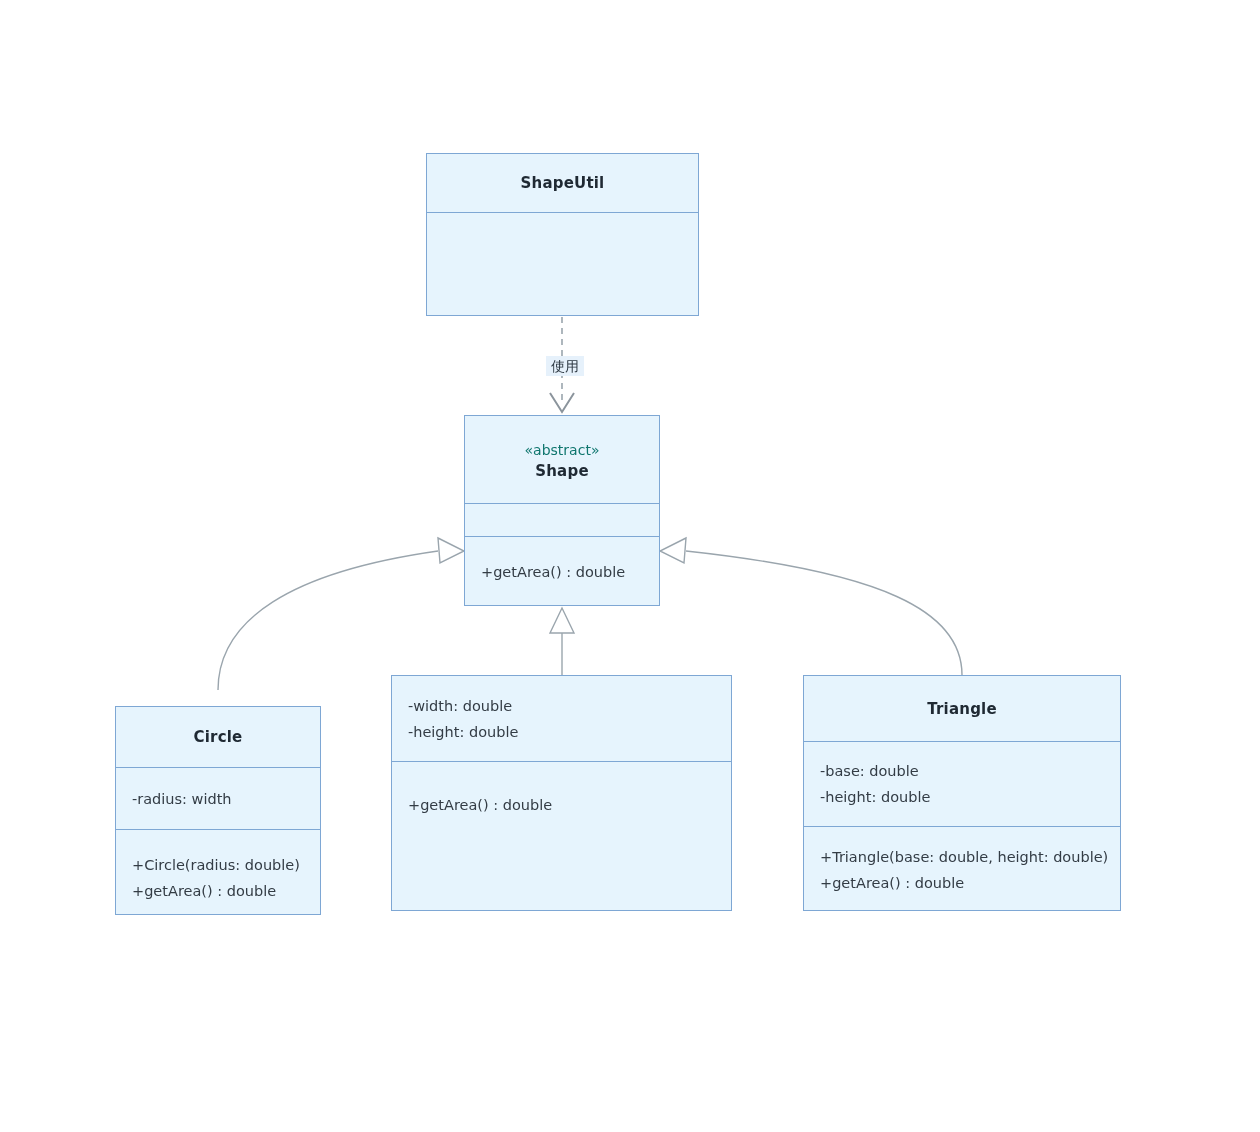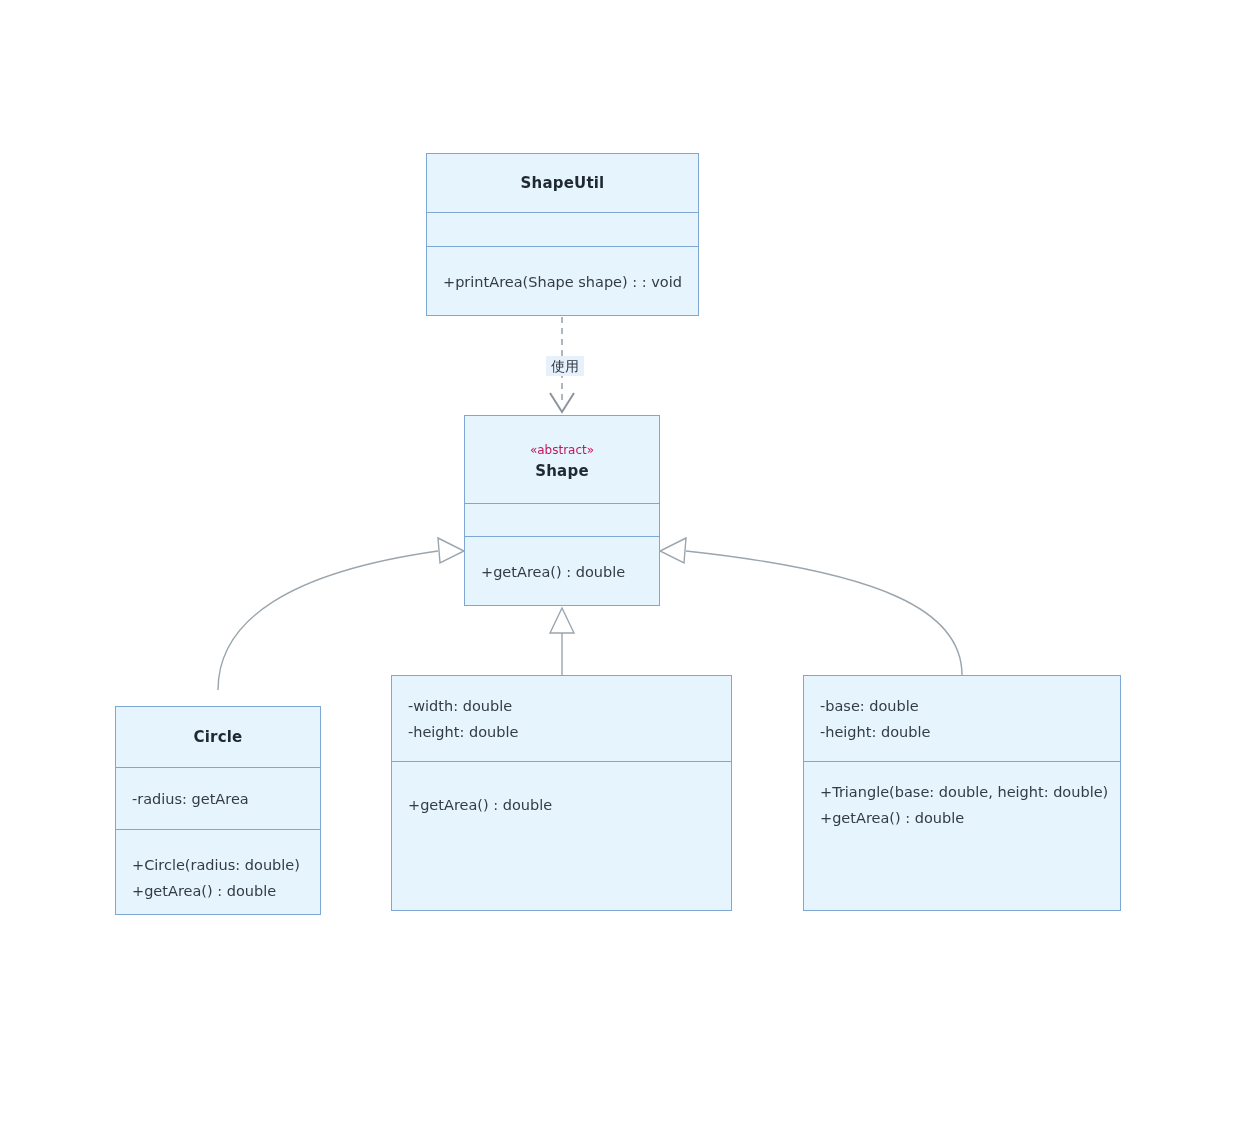--- a/index.html
+++ b/index.html
@@ -53,22 +53,22 @@
     padding-left: 16px;
   }
   .class-name {
     font-size: 15px;
     font-weight: bold;
     color: #1f2933;
     letter-spacing: .2px;
     line-height: 20px;
   }
   .stereotype {
-    font-size: 12px;
-    color: #be185d;
+    font-size: 14px;
+    color: #0f766e;
     line-height: 22px;
   }
   .member {
     font-size: 14.5px;
     color: #333c45;
     line-height: 26px;
     white-space: nowrap;
   }
   .empty-sec { }
 
@@ -109,62 +109,62 @@
       <path d="M 962 675 C 962 610 880 572 686 551" fill="none" stroke="#9aa5ad" stroke-width="1.4"></path>
       <path d="M 686 538 L 660 551 L 684 563 Z" fill="#ffffff" stroke="#9aa5ad" stroke-width="1.4"></path>
     </g>
   </svg>
 
   <div class="uml-class" style="left:426px; top:153px; width:273px; height:163px;">
     <div class="uml-section sec-title" style="height:58px;">
       <div class="class-name">ShapeUtil</div>
     </div>
     <div class="uml-section sec-body empty-sec" style="height:34px;"></div>
-    <div class="uml-section sec-body" style="height:70px;">
-      <div class="member">+printArea(Shape shape) : : void</div>
-    </div>
   </div>
 
   <div class="uml-class" style="left:464px; top:415px; width:196px; height:191px;">
     <div class="uml-section sec-title" style="height:87px;">
       <div class="stereotype">«abstract»</div>
       <div class="class-name">Shape</div>
     </div>
     <div class="uml-section sec-body empty-sec" style="height:33px;"></div>
     <div class="uml-section sec-body" style="height:71px;">
       <div class="member">+getArea() : double</div>
     </div>
   </div>
 
   <div class="edge-label" style="left:546px; top:356px;">使用</div>
 
   <div class="uml-class" style="left:115px; top:706px; width:206px; height:209px;">
     <div class="uml-section sec-title" style="height:60px;">
       <div class="class-name">Circle</div>
     </div>
     <div class="uml-section sec-body" style="height:62px;">
-      <div class="member">-radius: getArea</div>
+      <div class="member">-radius: width</div>
     </div>
     <div class="uml-section sec-body" style="height:97px;">
       <div class="member">+Circle(radius: double)</div>
       <div class="member">+getArea() : double</div>
     </div>
   </div>
 
   <div class="uml-class" style="left:391px; top:675px; width:341px; height:236px;">
     <div class="uml-section sec-body" style="height:85px;">
       <div class="member">-width: double</div>
       <div class="member">-height: double</div>
     </div>
     <div class="uml-section sec-body" style="height:86px;">
       <div class="member">+getArea() : double</div>
     </div>
   </div>
 
   <div class="uml-class" style="left:803px; top:675px; width:318px; height:236px;">
+    <div class="uml-section sec-title" style="height:65px;">
+      <div class="class-name">Triangle</div>
+    </div>
     <div class="uml-section sec-body" style="height:85px;">
       <div class="member">-base: double</div>
       <div class="member">-height: double</div>
     </div>
     <div class="uml-section sec-body" style="height:86px;">
       <div class="member">+Triangle(base: double, height: double)</div>
       <div class="member">+getArea() : double</div>
     </div>
   </div>
 

